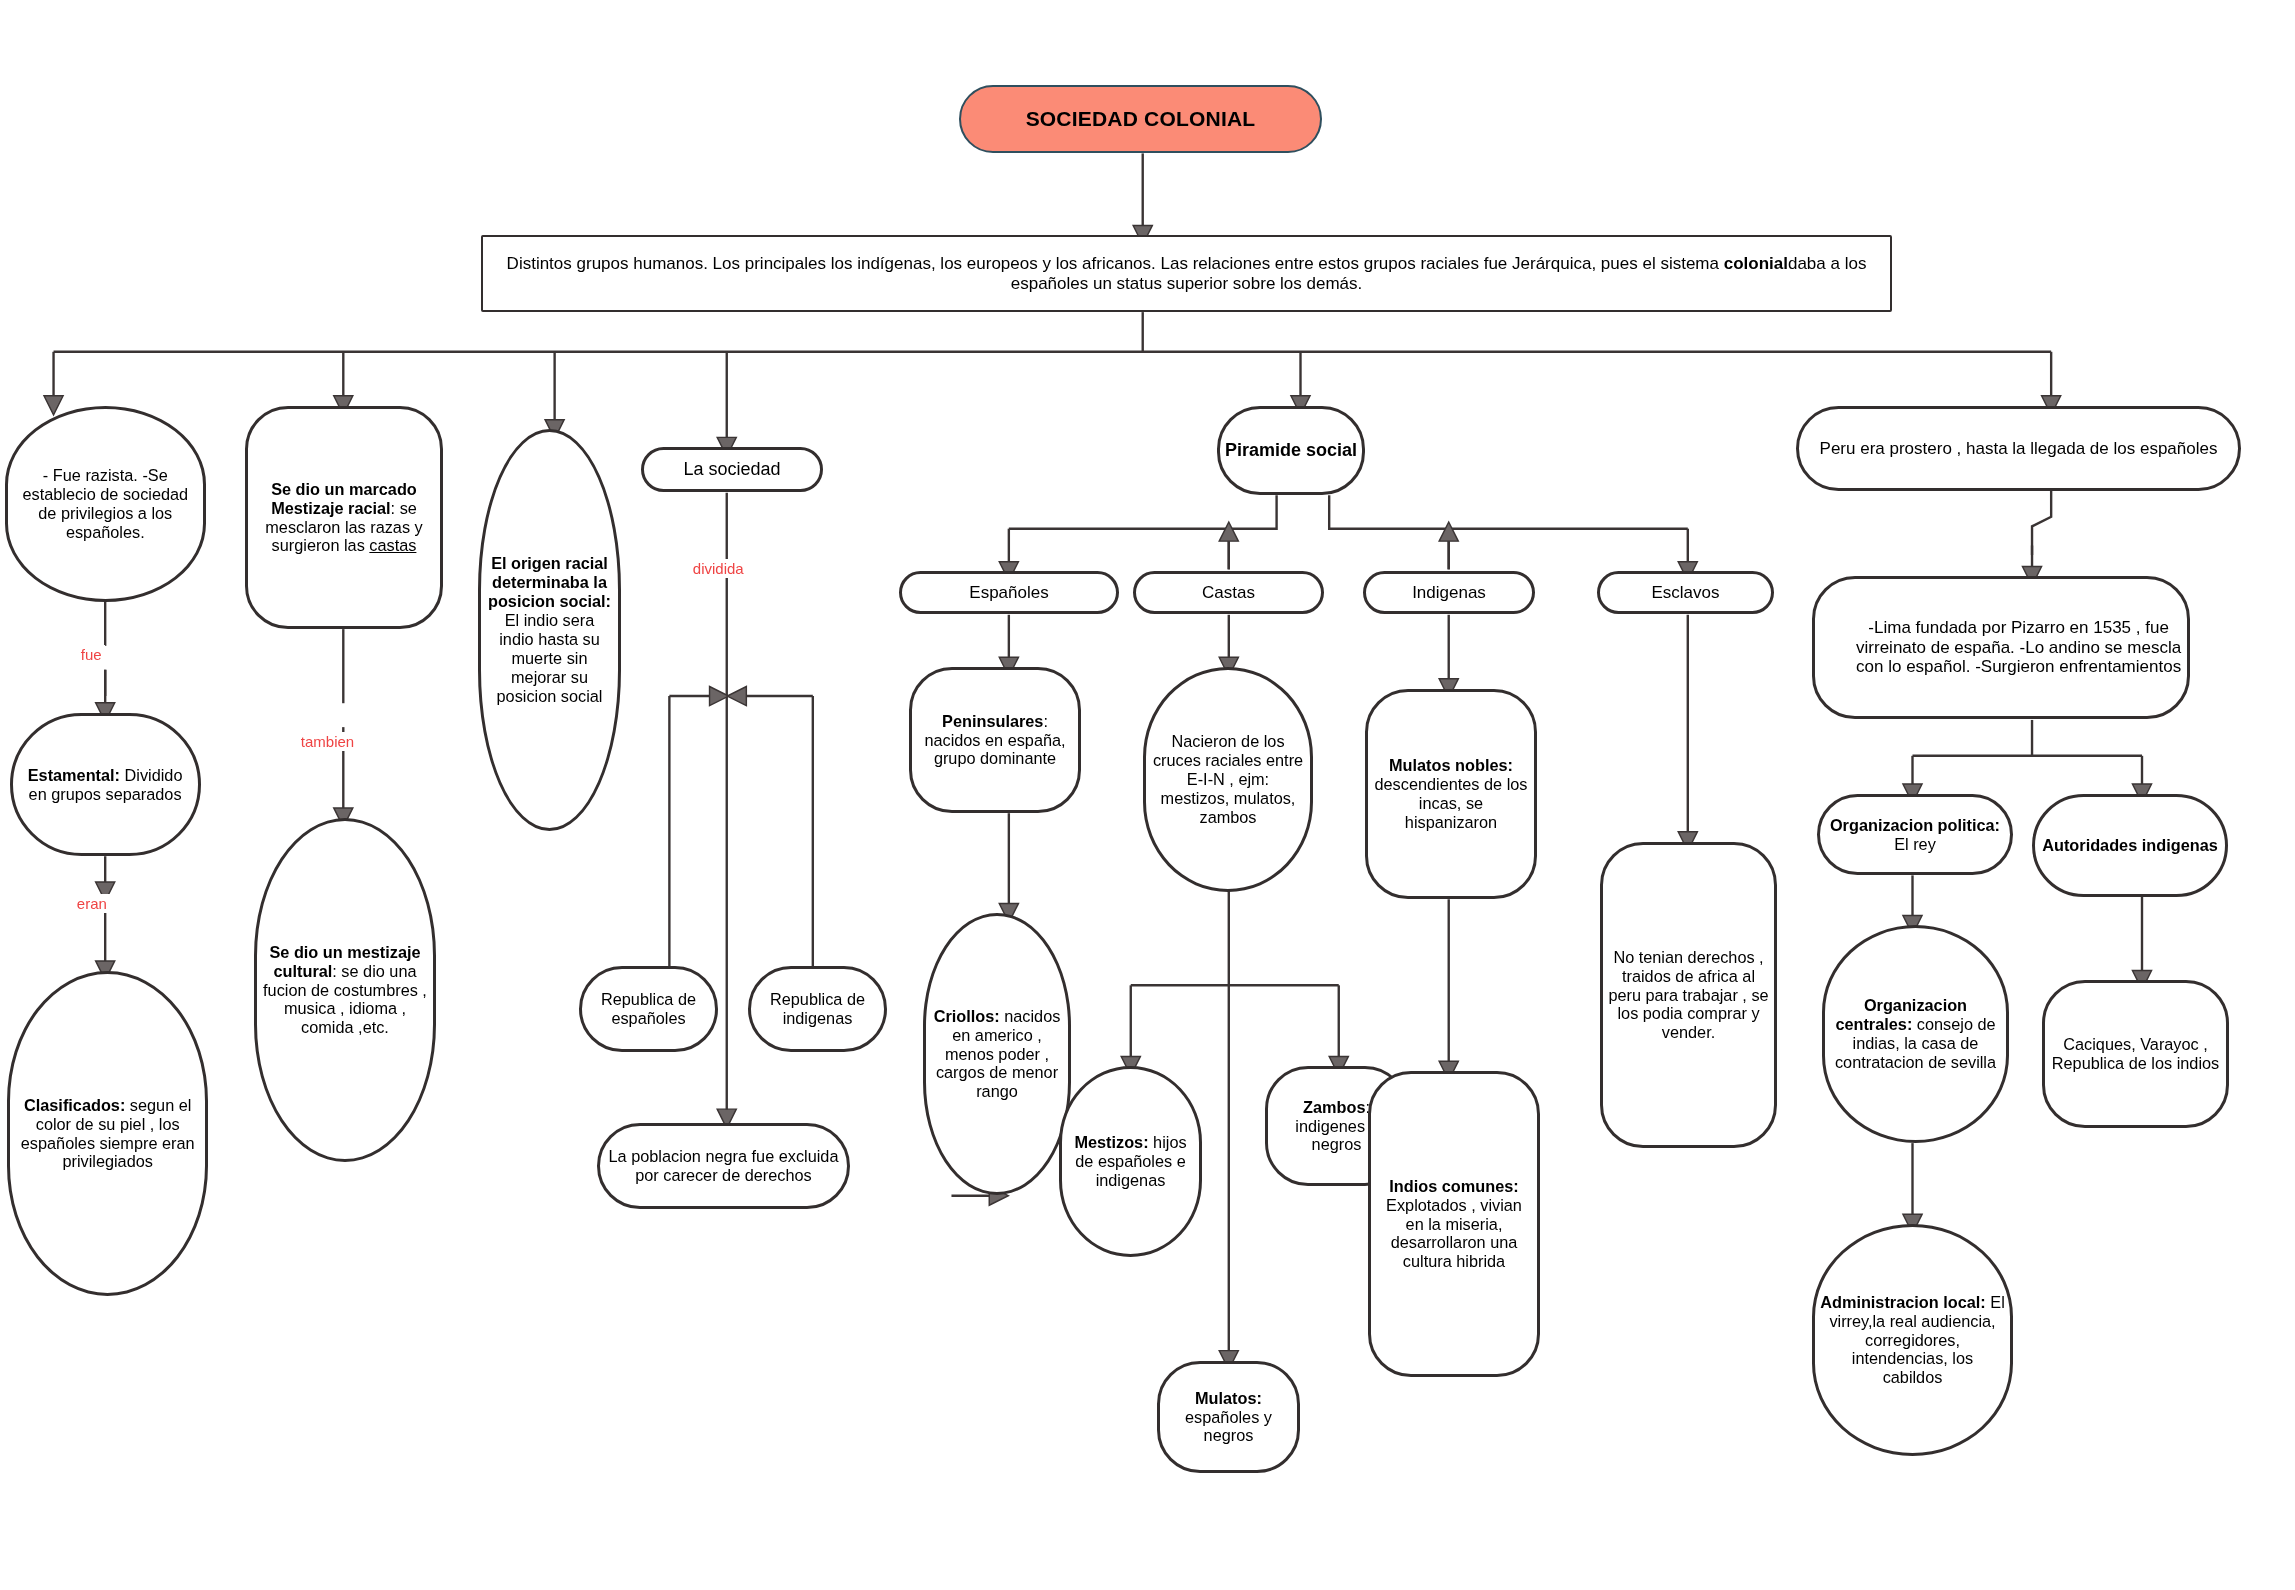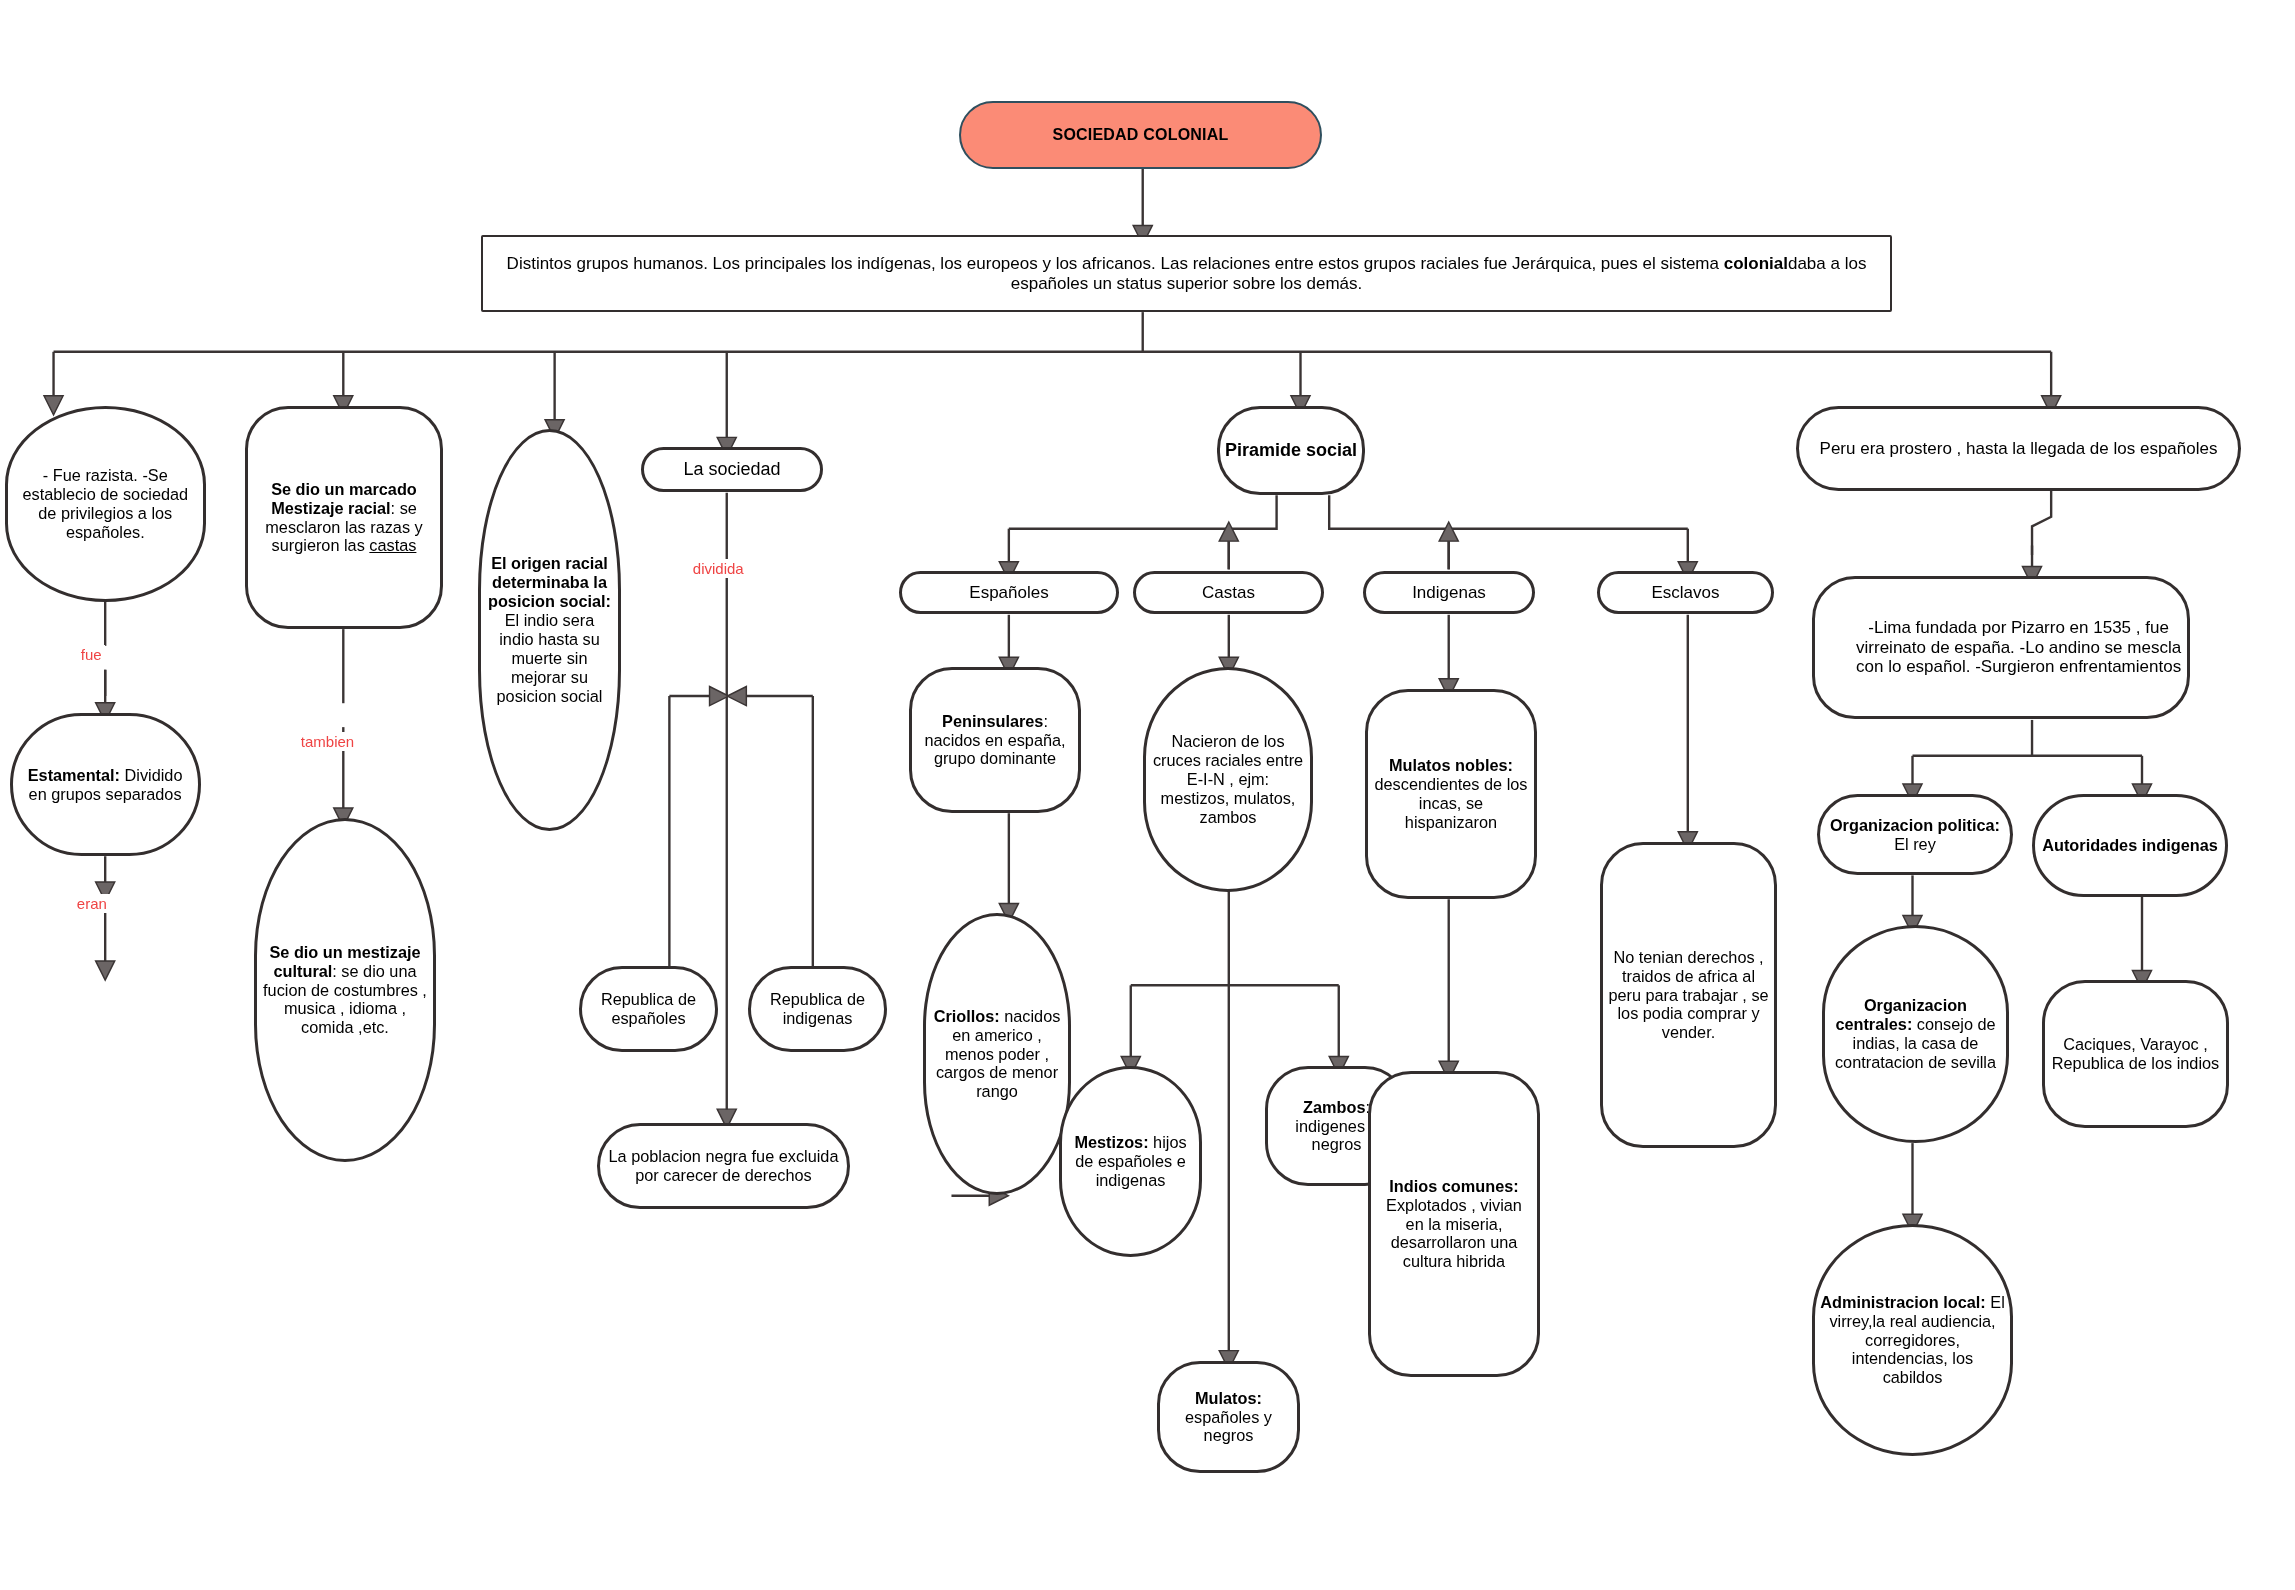--- a/index.html
+++ b/index.html
@@ -27,24 +27,23 @@
   .rect{border-radius:1.9px;}
 
   .node .txt{display:block;width:100%;}
   .b{font-weight:bold;}
   .u{text-decoration:underline;}
 
   .root{
     background:#fb8b76;
     border:2.9px solid #2f4f5e;
     border-radius:478px;
-    font-size:16px;
+    font-size:21px;
     font-weight:bold;
     letter-spacing:0.2px;
-    margin-top:16px;
   }
 
   .edge-label{
     position:absolute;
     font-size:15px;
     font-weight:normal;
     color:#ef4444;
     background:#fff;
     padding:1px 3.8px;
     z-index:4;
@@ -184,20 +183,25 @@
     <span>fue</span>
   </div>
   <div class="node pill f34" style="left:9.6px;top:713px;width:191px;height:143px;">
     <span class="txt">
       <span class="b">Estamental:</span><span> Dividido en grupos separados</span>
     </span>
   </div>
   <div class="edge-label" style="left:73px;top:894px;">
     <span>eran</span>
   </div>
+  <div class="node oval f34" style="left:7.2px;top:971px;width:201px;height:325px;">
+    <span class="txt">
+      <span class="b">Clasificados:</span><span> segun el color de su piel , los españoles siempre eran privilegiados</span>
+    </span>
+  </div>
 
   <div class="node rrect f34" style="left:245px;top:406px;width:198px;height:223px;">
     <span class="txt">
       <span class="b">Se dio un marcado Mestizaje racial</span><span>: se mesclaron las razas y surgieron las </span><span class="u">castas</span>
     </span>
   </div>
   <div class="edge-label" style="left:297px;top:732px;">
     <span>tambien</span>
   </div>
   <div class="node oval f34" style="left:254px;top:818px;width:182px;height:344px;">

